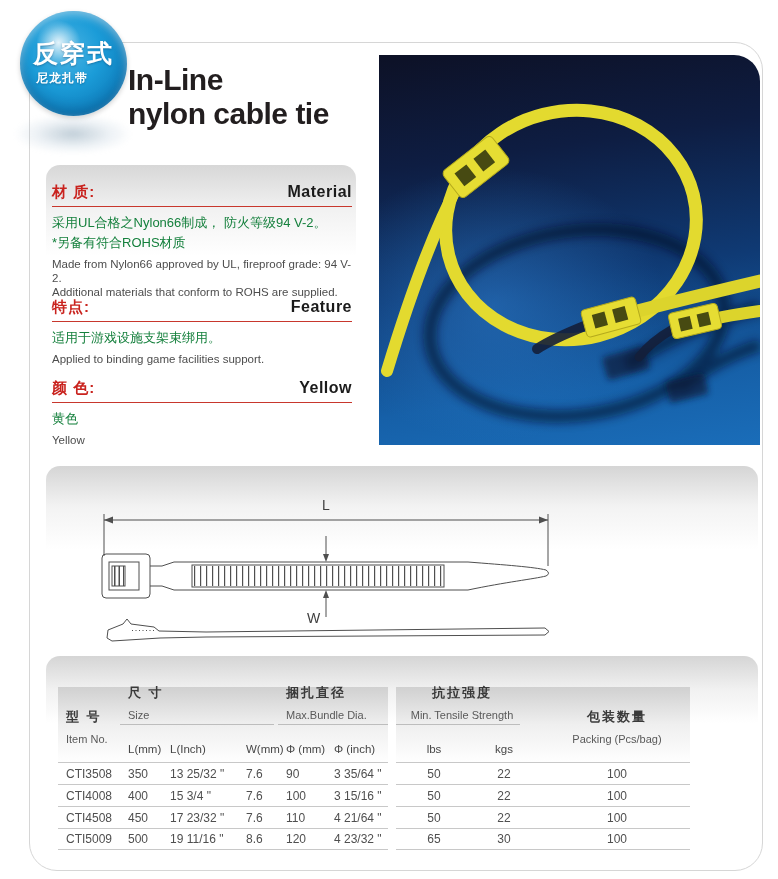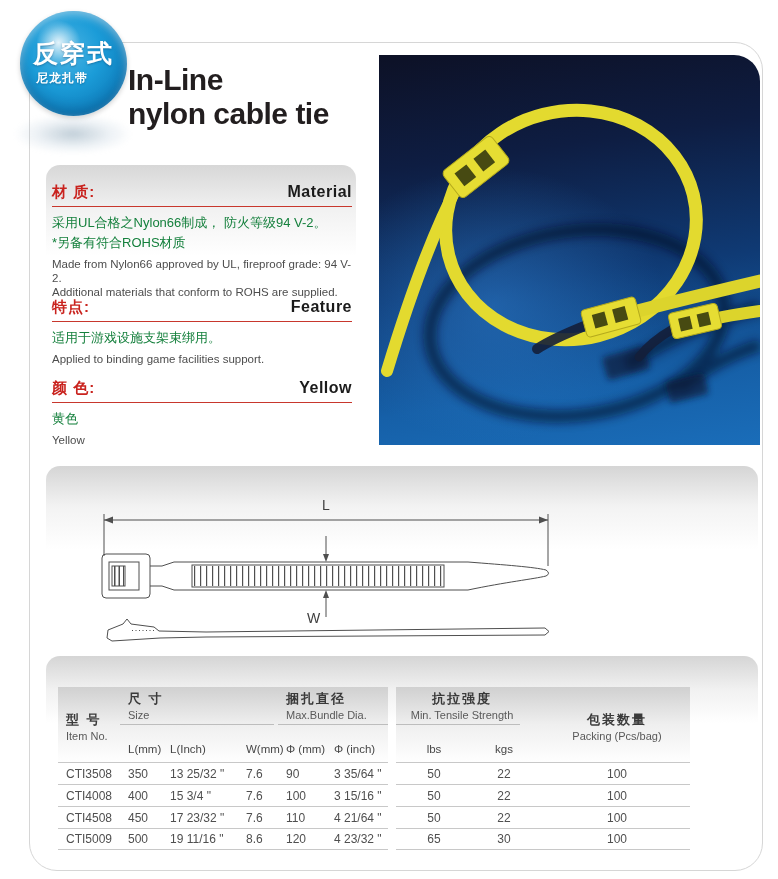--- a/index.html
+++ b/index.html
@@ -73,21 +73,21 @@
     background:linear-gradient(#d5d5d5, #f1f1f1 16%, #ffffff 32%); }
   .card { position:absolute; top:687px; height:170px;
     background:linear-gradient(#d0d0d0, #efefef 22%, #ffffff 45%); }
   .card-left { left:58px; width:330px; }
   .card-right { left:396px; width:294px;text-align:center; }
   .thead { display:grid; grid-template-rows:38px 37px; height:75px; }
   .grid-l { grid-template-columns:62px 42px 76px 40px 48px 62px; }
   .grid-r { grid-template-columns:68px 72px 154px; }
   .th { padding-left:8px; }
   .th-zh { display:block; font-size:13px; font-weight:bold; color:#3a3a3a; letter-spacing:2px; margin-top:4px; }
-  .th-en { display:block; font-size:11px; color:#595959; margin-top:1px; letter-spacing:0; }
+  .th-en { display:block; font-size:11px; color:#595959; margin-top:7px; letter-spacing:0; }
   .th-span2 { grid-row:1 / 3; align-self:center; }
   .th-group { grid-row:1; align-self:end; border-bottom:1px solid #bdbdbd; padding-bottom:3px; }
   .th-sub { grid-row:2; align-self:end; font-size:11.5px; color:#474747; padding:0 0 7px 8px; }
   .gl-size { grid-column:2 / 5; margin-right:4px; }
   .gl-dia { grid-column:5 / 7; }
   .gr-tensile { grid-column:1 / 3; margin-right:16px; }
   .gr-pack { grid-column:3; }
   .tbody { }
   .trow { display:grid; height:22px; align-items:center; border-top:1px solid #c8c8c8; }
   .trow:last-child { border-bottom:1px solid #c8c8c8; }

